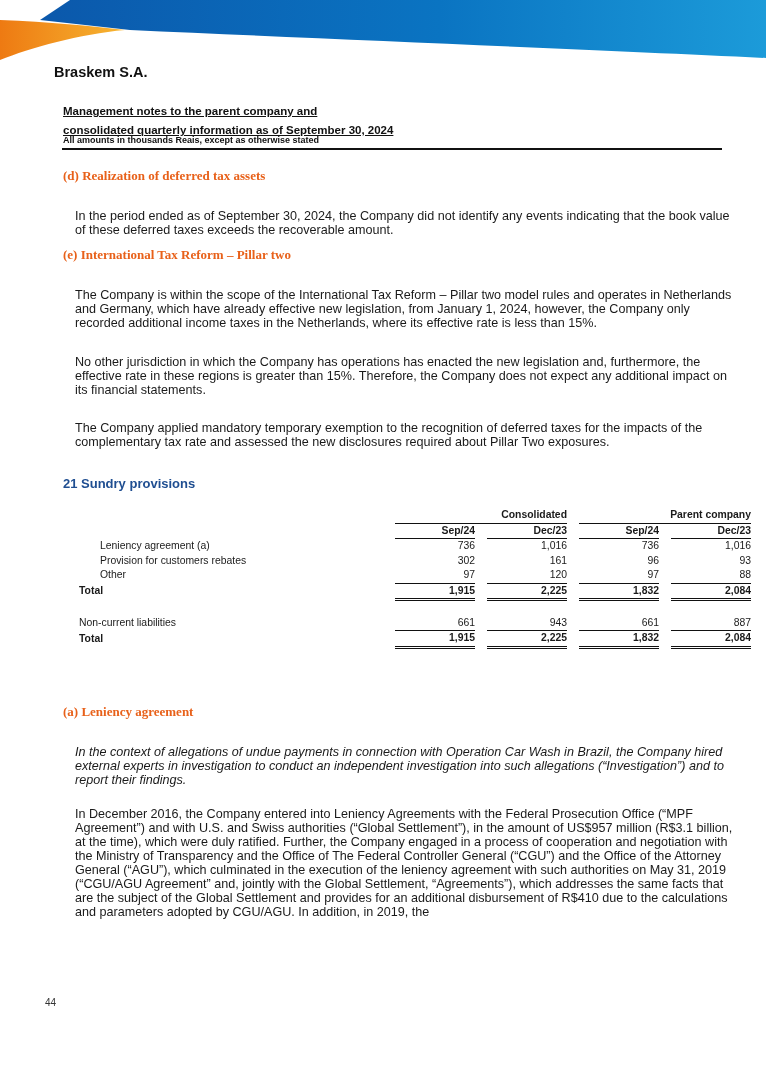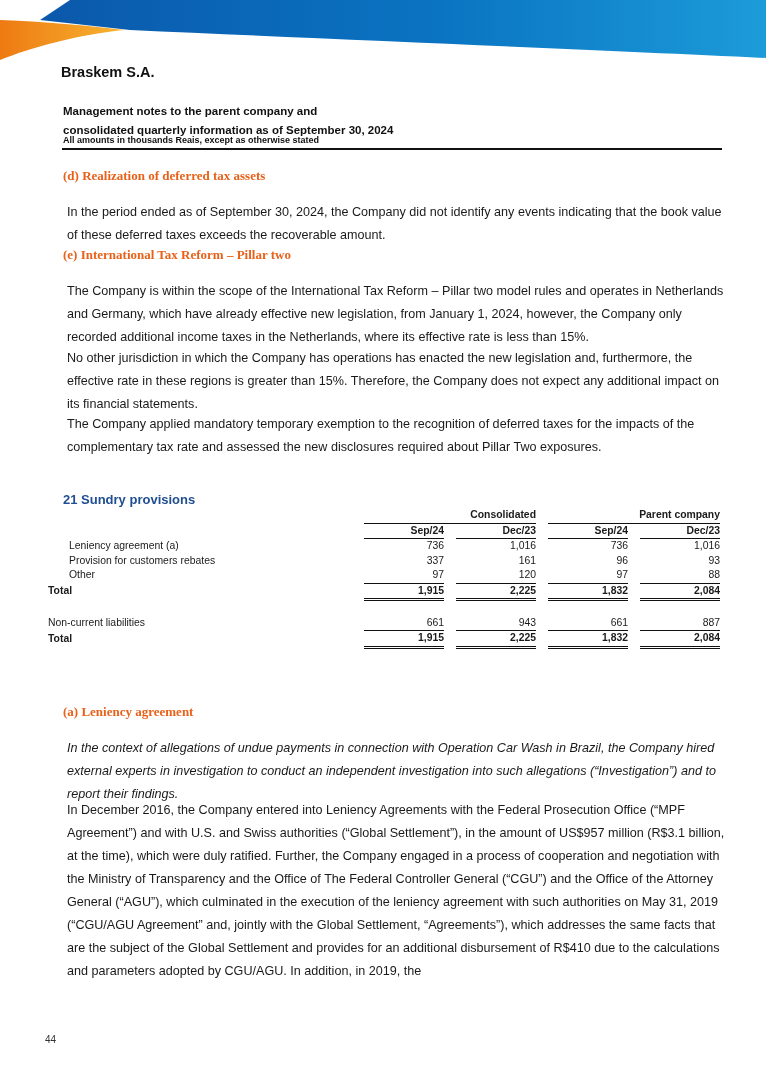--- a/index.html
+++ b/index.html
@@ -1,39 +1,39 @@
 <!DOCTYPE html>
 <html><head>
 <meta charset="utf-8">
 <style>
   html, body { margin: 0; padding: 0; background: #ffffff; }
   body { width: 766px; height: 1083px; position: relative; overflow: hidden;
          font-family: "Liberation Sans", sans-serif; color: #1a1a1a; }
   .banner { position: absolute; left: 0; top: 0; width: 766px; height: 100px; }
-  .company { position: absolute; left: 61px; top: 64px; font-size: 14.5px; font-weight: bold; color: #111; }
-  .subtitle { position: absolute; left: 63px; top: 102px; font-size: 11.5px; font-weight: bold; line-height: 19px; color: #111; }
+  .company { position: absolute; left: 54px; top: 64px; font-size: 14.5px; font-weight: bold; color: #111; }
+  .subtitle { position: absolute; left: 63px; top: 102px; font-size: 11.5px; font-weight: bold; line-height: 19px; color: #111; text-decoration: underline; }
   .subnote { position: absolute; left: 63px; top: 135px; font-size: 9px; font-weight: bold; color: #111; }
   .header-rule { position: absolute; left: 62px; top: 148px; width: 660px; height: 2px; background: #111; }
 
   .h-orange { position: absolute; font-size: 13px; font-weight: bold; color: #e8611a; font-family: Liberation Serif, serif; }
   .h-blue { position: absolute; font-size: 13px; font-weight: bold; color: #1f4e91; }
-  .para { position: absolute; left: 63px; width: 660px; font-size: 12.6px; line-height: 23px; color: #1a1a1a; margin: 4px; }
+  .para { position: absolute; left: 63px; width: 660px; font-size: 12.6px; line-height: 14px; color: #1a1a1a; margin: 12px; }
 
-  table.prov { position: absolute; left: 48px; top: 508px; border-collapse: collapse; font-size: 10.4px; }
+  table.prov { position: absolute; left: 79px; top: 508px; border-collapse: collapse; font-size: 10.4px; }
   table.prov td { padding: 0; height: 14.5px; line-height: 14.5px; white-space: nowrap; }
   .lbl { width: 295px; margin-left: 34px; }
   .ind { padding-left: 21px !important; }
   .num { width: 80px; text-align: right; }
   .gap { width: 12px; }
   .b { font-weight: bold; }
   .grp-line { border-bottom: 1.5px solid #111; }
   .top-line td.num { border-top: 1.5px solid #111; }
   .dbl td.num { border-bottom: 3px double #111; }
   .spacer td { height: 13px; }
-  .page-num { position: absolute; left: 45px; top: 1034px; font-size: 10px; color: #333; }
+  .page-num { position: absolute; left: 45px; top: 997px; font-size: 10px; color: #333; }
 </style>
 </head>
 <body>
 
 <svg class="banner" viewBox="0 0 766 100" preserveAspectRatio="none">
   <defs>
     <linearGradient id="gBlue" x1="0" y1="0" x2="1" y2="0">
       <stop offset="0" stop-color="#0b58ab"></stop>
       <stop offset="0.55" stop-color="#0a74c2"></stop>
       <stop offset="1" stop-color="#1c9bd9"></stop>
@@ -56,21 +56,21 @@
 <div class="header-rule"></div>
 
 <div class="h-orange" style="left:63px; top:168px;">(d) Realization of deferred tax assets</div>
 <p class="para" style="top:197px;">In the period ended as of September 30, 2024, the Company did not identify any events indicating that the book value of these deferred taxes exceeds the recoverable amount.</p>
 
 <div class="h-orange" style="left:63px; top:247px;">(e)  International Tax Reform – Pillar two</div>
 <p class="para" style="top:276px;">The Company is within the scope of the International Tax Reform – Pillar two model rules and operates in Netherlands and Germany, which have already effective new legislation, from January 1, 2024, however, the Company only recorded additional income taxes in the Netherlands, where its effective rate is less than 15%.</p>
 <p class="para" style="top:343px;">No other jurisdiction in which the Company has operations has enacted the new legislation and, furthermore, the effective rate in these regions is greater than 15%. Therefore, the Company does not expect any additional impact on its financial statements.</p>
 <p class="para" style="top:409px;">The Company applied mandatory temporary exemption to the recognition of deferred taxes for the impacts of the complementary tax rate and assessed the new disclosures required about Pillar Two exposures.</p>
 
-<div class="h-blue" style="left:63px; top:492px;">21 Sundry provisions</div>
+<div class="h-blue" style="left:63px; top:476px;">21 Sundry provisions</div>
 
 <table class="prov">
   <tbody>
       <tr>
     <td class="lbl"></td>
     <td class="num b grp-line" colspan="3">Consolidated</td>
     <td class="gap"></td>
     <td class="num b grp-line" colspan="3">Parent company</td>
   </tr>
   <tr>
@@ -89,21 +89,21 @@
     <td class="num">736</td>
         <td class="gap"></td>
     <td class="num">1,016</td>
         <td class="gap"></td>
     <td class="num">736</td>
         <td class="gap"></td>
     <td class="num">1,016</td>
   </tr>
   <tr>
     <td class="lbl ind">Provision for customers rebates</td>
-    <td class="num">337</td>
+    <td class="num">302</td>
         <td class="gap"></td>
     <td class="num">161</td>
         <td class="gap"></td>
     <td class="num">96</td>
         <td class="gap"></td>
     <td class="num">93</td>
   </tr>
   <tr>
     <td class="lbl ind">Other</td>
     <td class="num">97</td>

